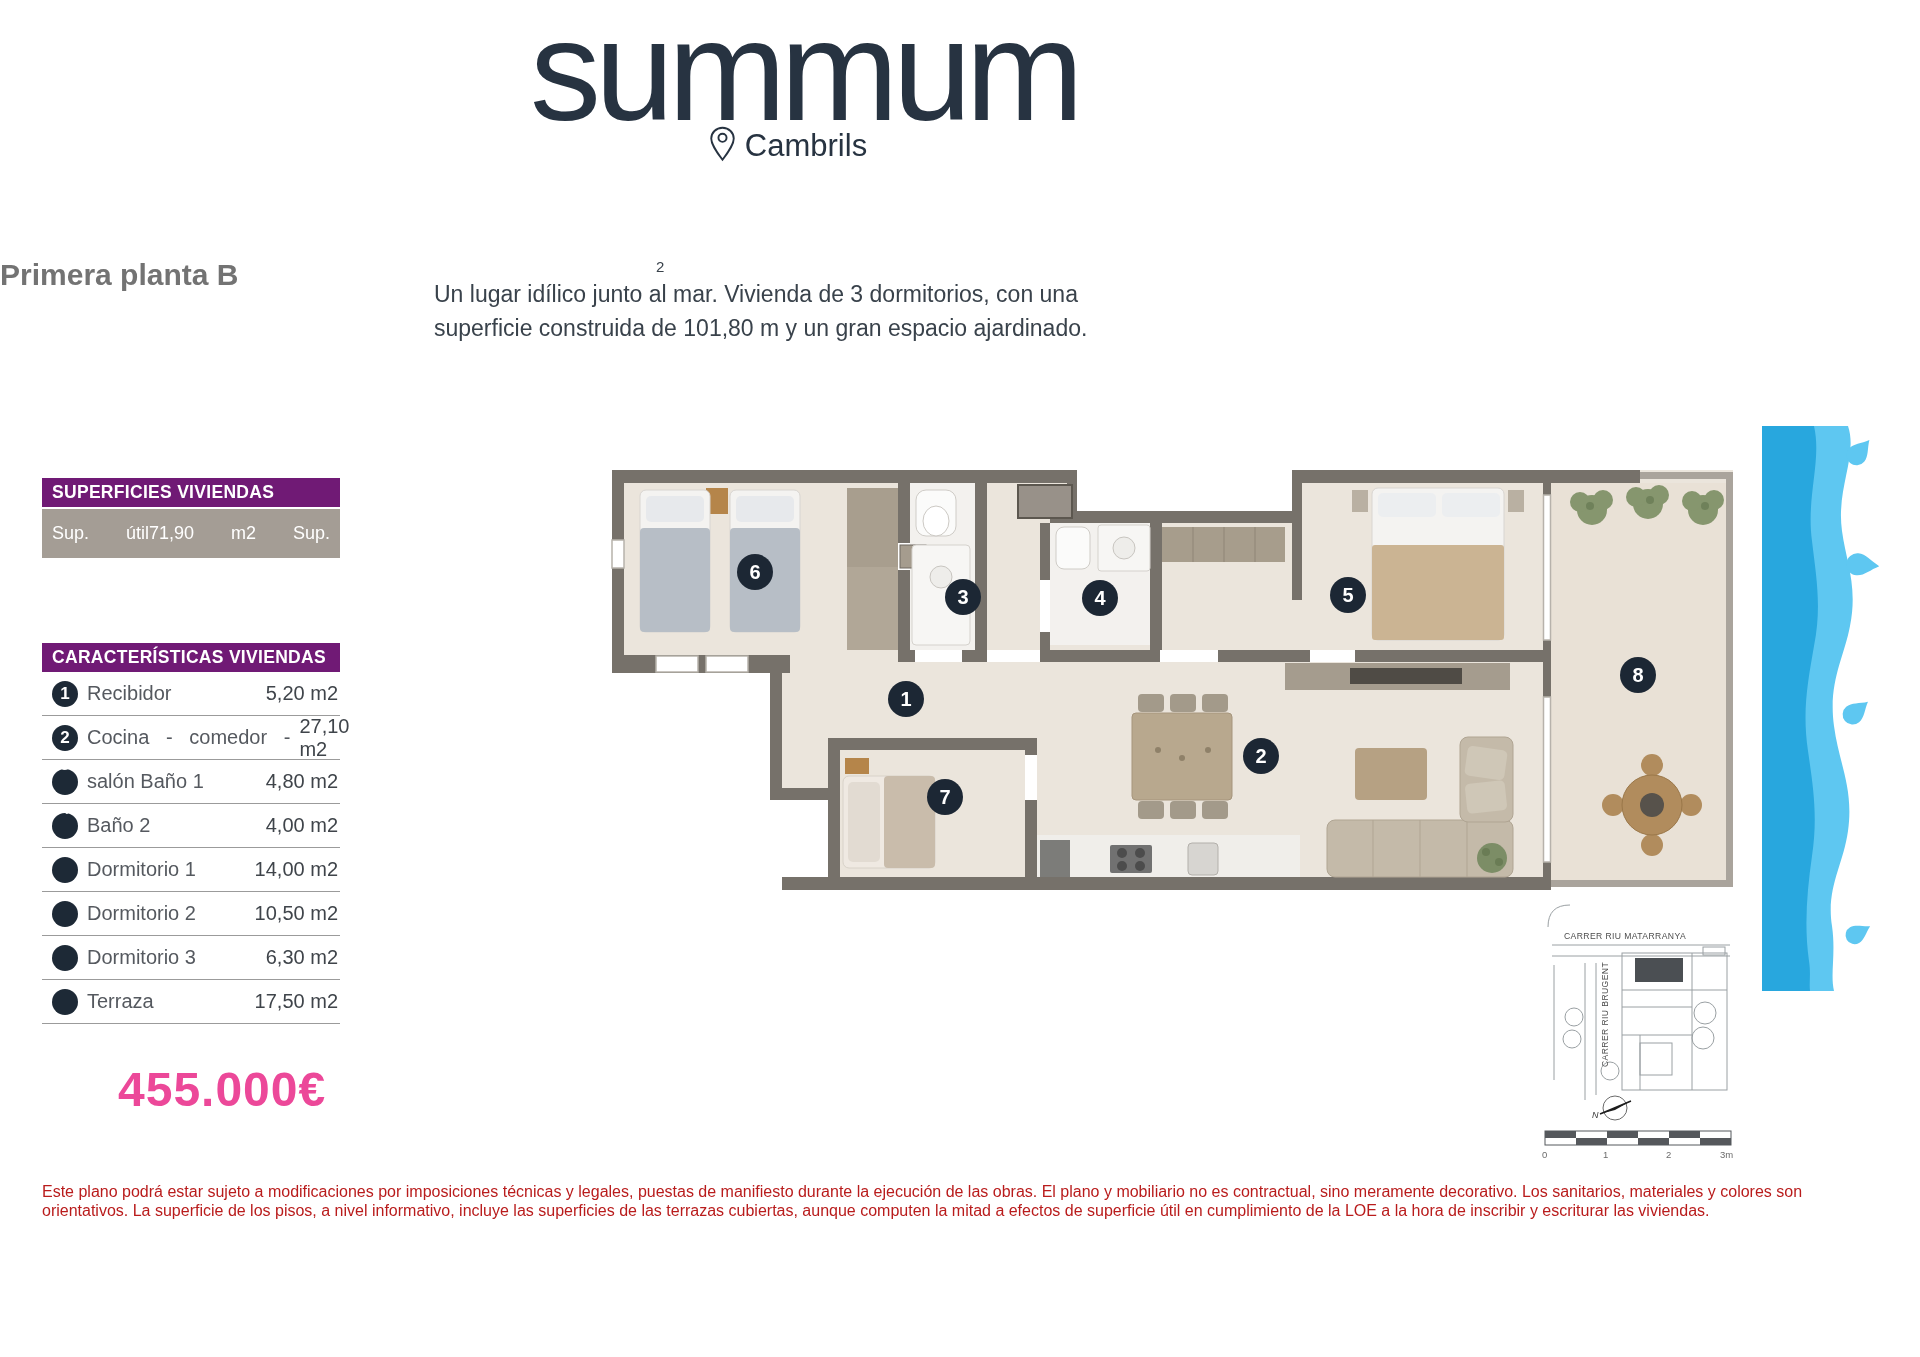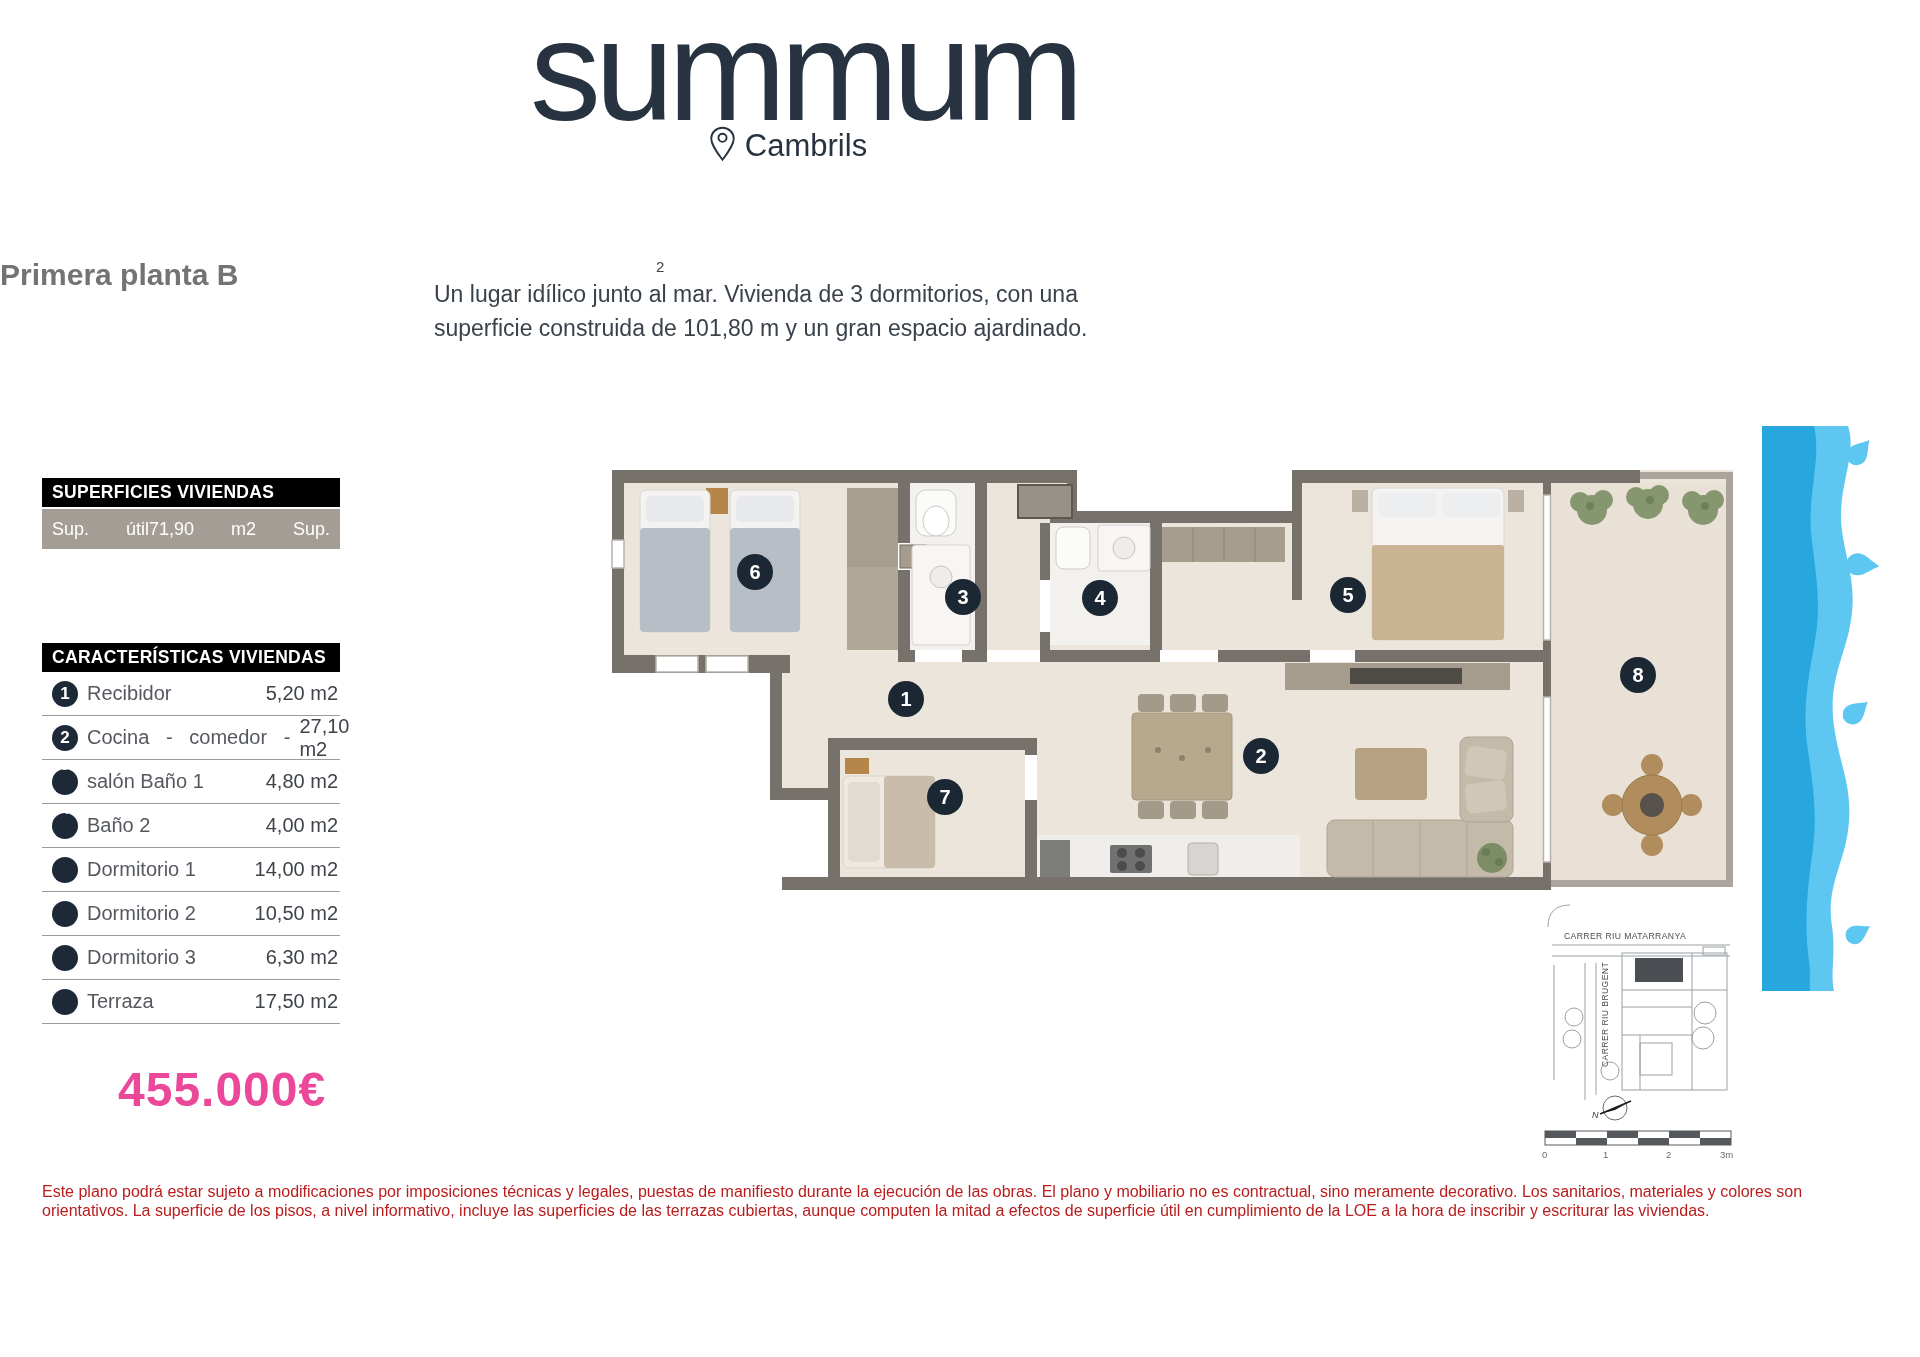--- a/index.html
+++ b/index.html
@@ -10,26 +10,26 @@
   
   .logo-wrap{left:0;top:0;width:1580px;text-align:center;}
   .logo{font-size:142px;line-height:1;font-weight:200;letter-spacing:-6px;color:#273341;padding-left:28px;}
   .pin-row{left:8px;top:126px;width:1560px;display:flex;justify-content:center;align-items:center;gap:9px;}
   .pin-row .loc{font-size:31px;color:#273341;font-weight:400;}
   .intro-title{left:0;top:230px;width:1575px;text-align:left;font-size:30px;font-weight:700;color:#737373;margin-top:28px;}
   .intro-desc{left:434px;top:277px;width:740px;font-size:23px;line-height:34px;color:#39424b;}
   .intro-sup{left:656px;top:258px;font-size:15px;color:#39424b;}
 
   
-  .tbl-header{height:29px;background:#000000;color:#fff;font-weight:700;font-size:17.5px;
+  .tbl-header{height:29px;background:#701a75;color:#fff;font-weight:700;font-size:17.5px;
               letter-spacing:.3px;display:flex;align-items:center;padding-left:10px;box-sizing:border-box;}
   .surfaces{left:42px;top:478px;width:298px;}
   .surf-row{background:#a49d95;color:#fff;font-size:18px;display:flex;align-items:center;
             padding:0 10px;box-sizing:border-box;}
-  .surf-row1{height:40px;justify-content:space-between;margin-top:2px;}
+  .surf-row1{height:49px;justify-content:space-between;margin-top:2px;}
   .surf-row2{height:38px;margin-top:2px;}
   .features{left:42px;top:643px;width:298px;}
   .feat-row{height:44px;display:flex;align-items:center;gap:9px;border-bottom:1px solid #9b9b9b;
             padding:0 2px 0 10px;box-sizing:border-box;}
   .badge{width:26px;height:26px;border-radius:50%;background:#1d2936;overflow:hidden;position:relative;flex:none;}
   .badge span{position:absolute;left:0;right:0;top:0;text-align:center;color:#fff;font-size:17px;
               line-height:26px;font-weight:600;}
   .badge.clipped span{top:-17px;}
   .feat-label{flex:1;font-size:20px;color:#55595f;white-space:pre;}
   .feat-value{font-size:20px;color:#3f444a;}

